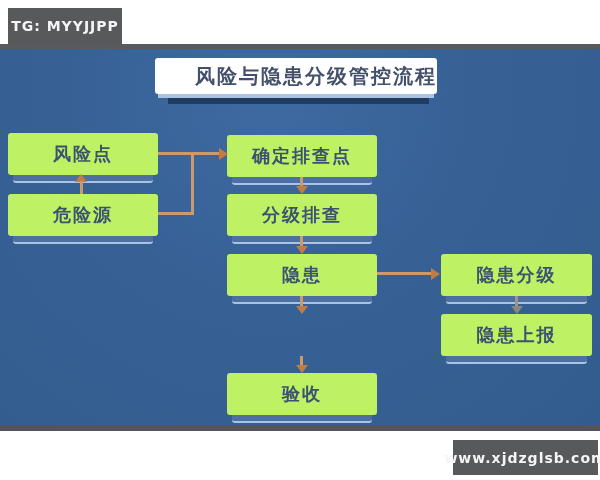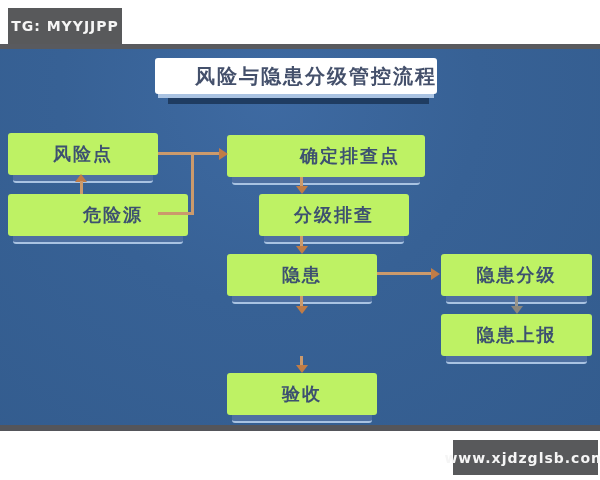--- a/index.html
+++ b/index.html
@@ -64,28 +64,28 @@
     <span>TG: MYYJJPP</span>
   </div>
 
   <div class="title-box">
     <span>风险与隐患分级管控流程</span>
   </div>
 
   <div class="node" style="left:8px;top:133px;">
     <span>风险点</span>
   </div>
-  <div class="node" style="left:8px;top:194px;padding-left:30px;">
+  <div class="node" style="left:8px;top:194px;">
     <span>危险源</span>
   </div>
 
-  <div class="node" style="left:227px;top:135px;padding-left:48px;">
+  <div class="node" style="left:227px;top:135px;">
     <span>确定排查点</span>
   </div>
-  <div class="node" style="left:227px;top:194px;margin-left:32px;">
+  <div class="node" style="left:227px;top:194px;">
     <span>分级排查</span>
   </div>
   <div class="node" style="left:227px;top:254px;">
     <span>隐患</span>
   </div>
   <div class="node" style="left:227px;top:373px;">
     <span>验收</span>
   </div>
 
   <div class="node" style="left:441px;top:254px;width:151px;">

